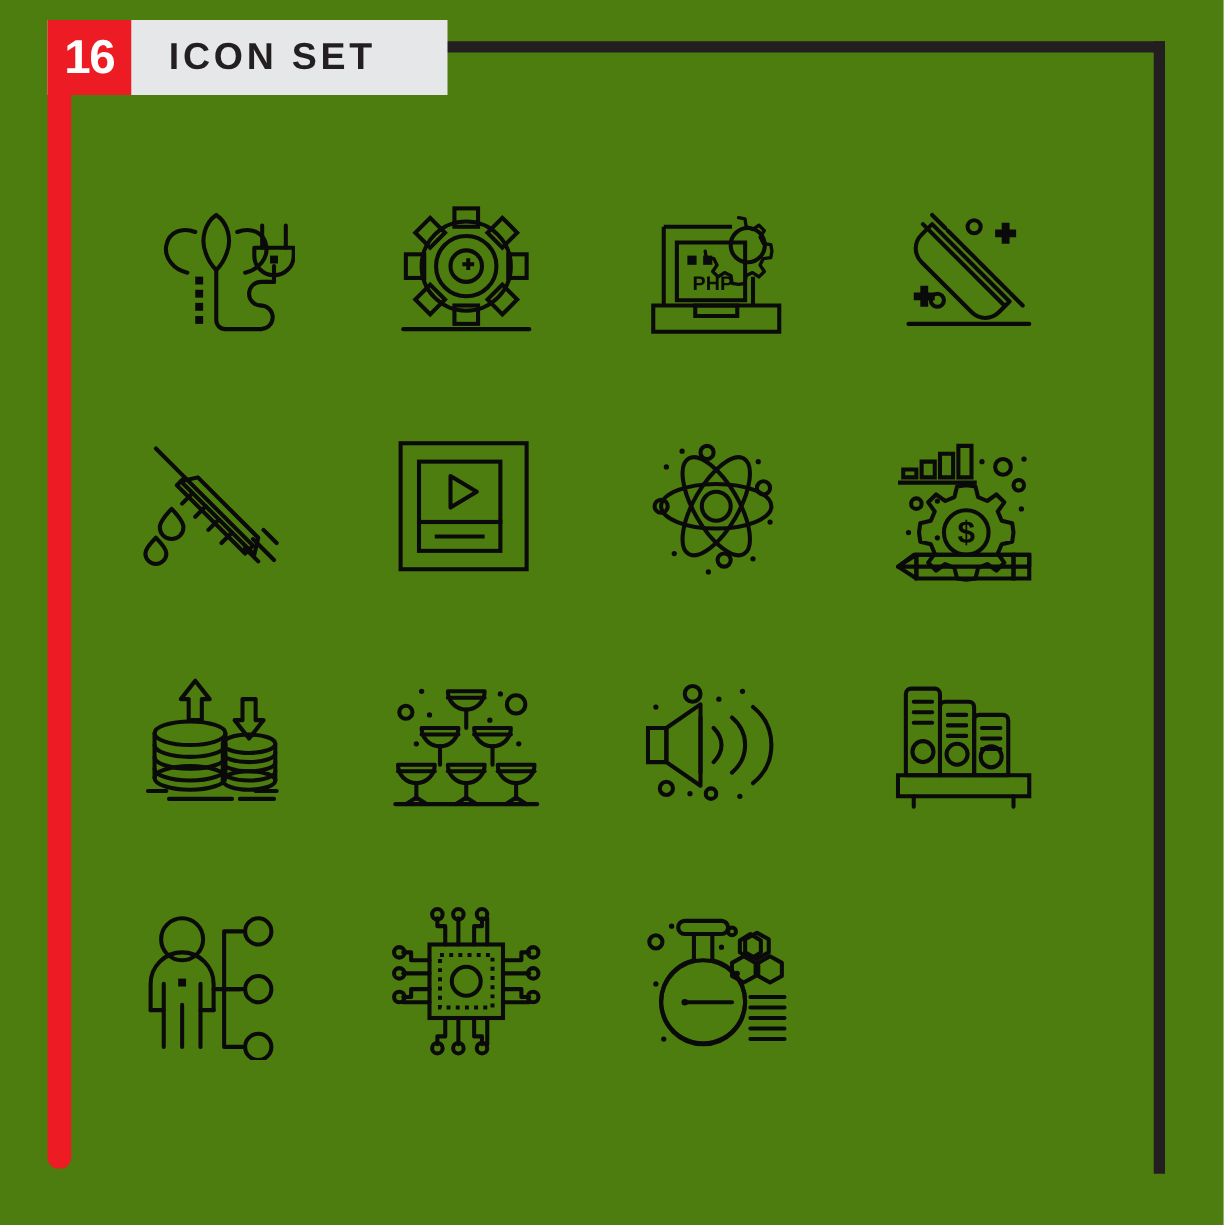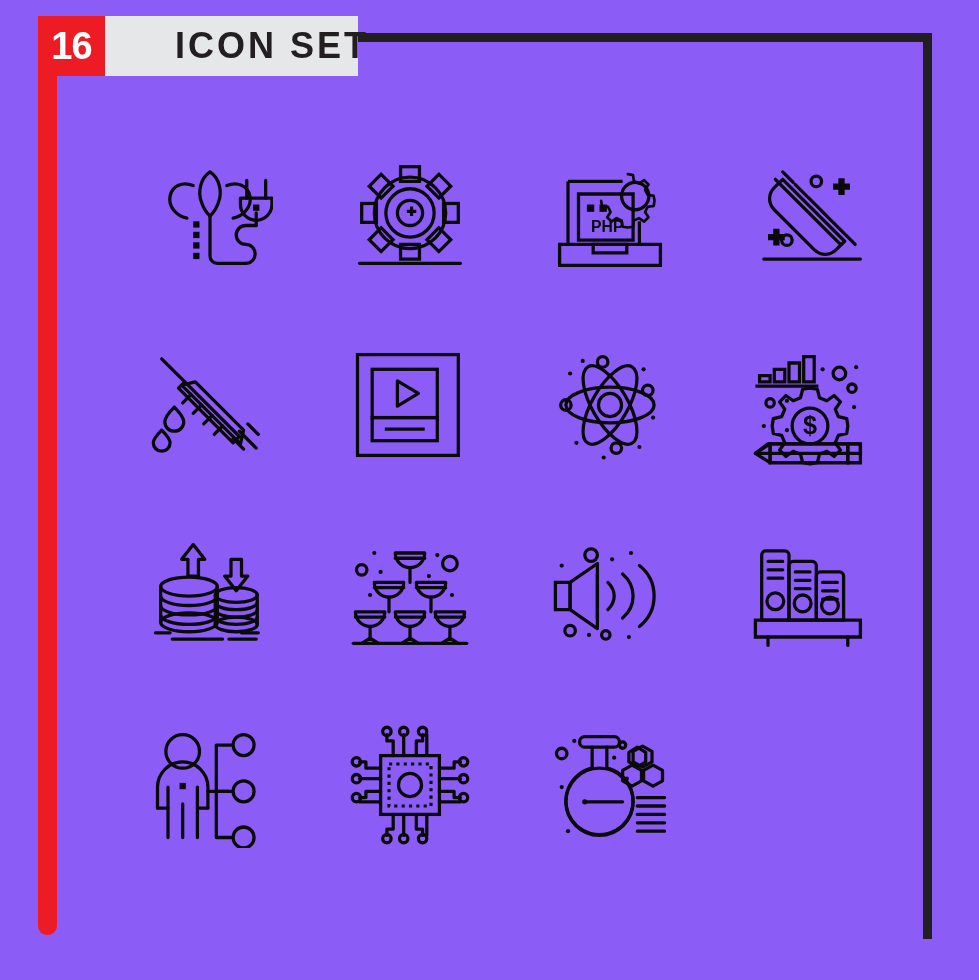--- a/index.html
+++ b/index.html
@@ -10,21 +10,21 @@
   }
   body {
     font-family: "Liberation Sans", sans-serif;
     -webkit-font-smoothing: antialiased;
   }
 
   #sheet {
     position: relative;
     width: 979px;
     height: 980px;
-    background: #8b5cf6;
+    background: #4d7c0f;
     overflow: hidden;
   }
 
   
   .frame-top {
     position: absolute;
     left: 352px;
     top: 33px;
     width: 580px;
     height: 9px;
@@ -71,42 +71,40 @@
     text-align: center;
     letter-spacing: -1px;
   }
   .header-title {
     position: absolute;
     left: 135px;
     top: 16px;
     height: 60px;
     line-height: 60px;
     color: #231f20;
-    font-size: 36px;
+    font-size: 30px;
     font-weight: bold;
     letter-spacing: 3px;
     white-space: nowrap;
-    margin-left: 40px;
   }
 
   
   #grid {
     position: absolute;
     left: 110px;
     top: 120px;
     width: 800px;
     height: 760px;
     display: grid;
     grid-template-columns: repeat(4, 1fr);
     grid-template-rows: repeat(4, 1fr);
   }
   .cell {
     display: flex;
     align-items: center;
-    justify-content: center;
   }
   .cell svg {
     width: 126px;
     height: 126px;
     display: block;
   }
   .ico {
     fill: none;
     stroke: #0a0a0a;
     stroke-width: 3.1;

